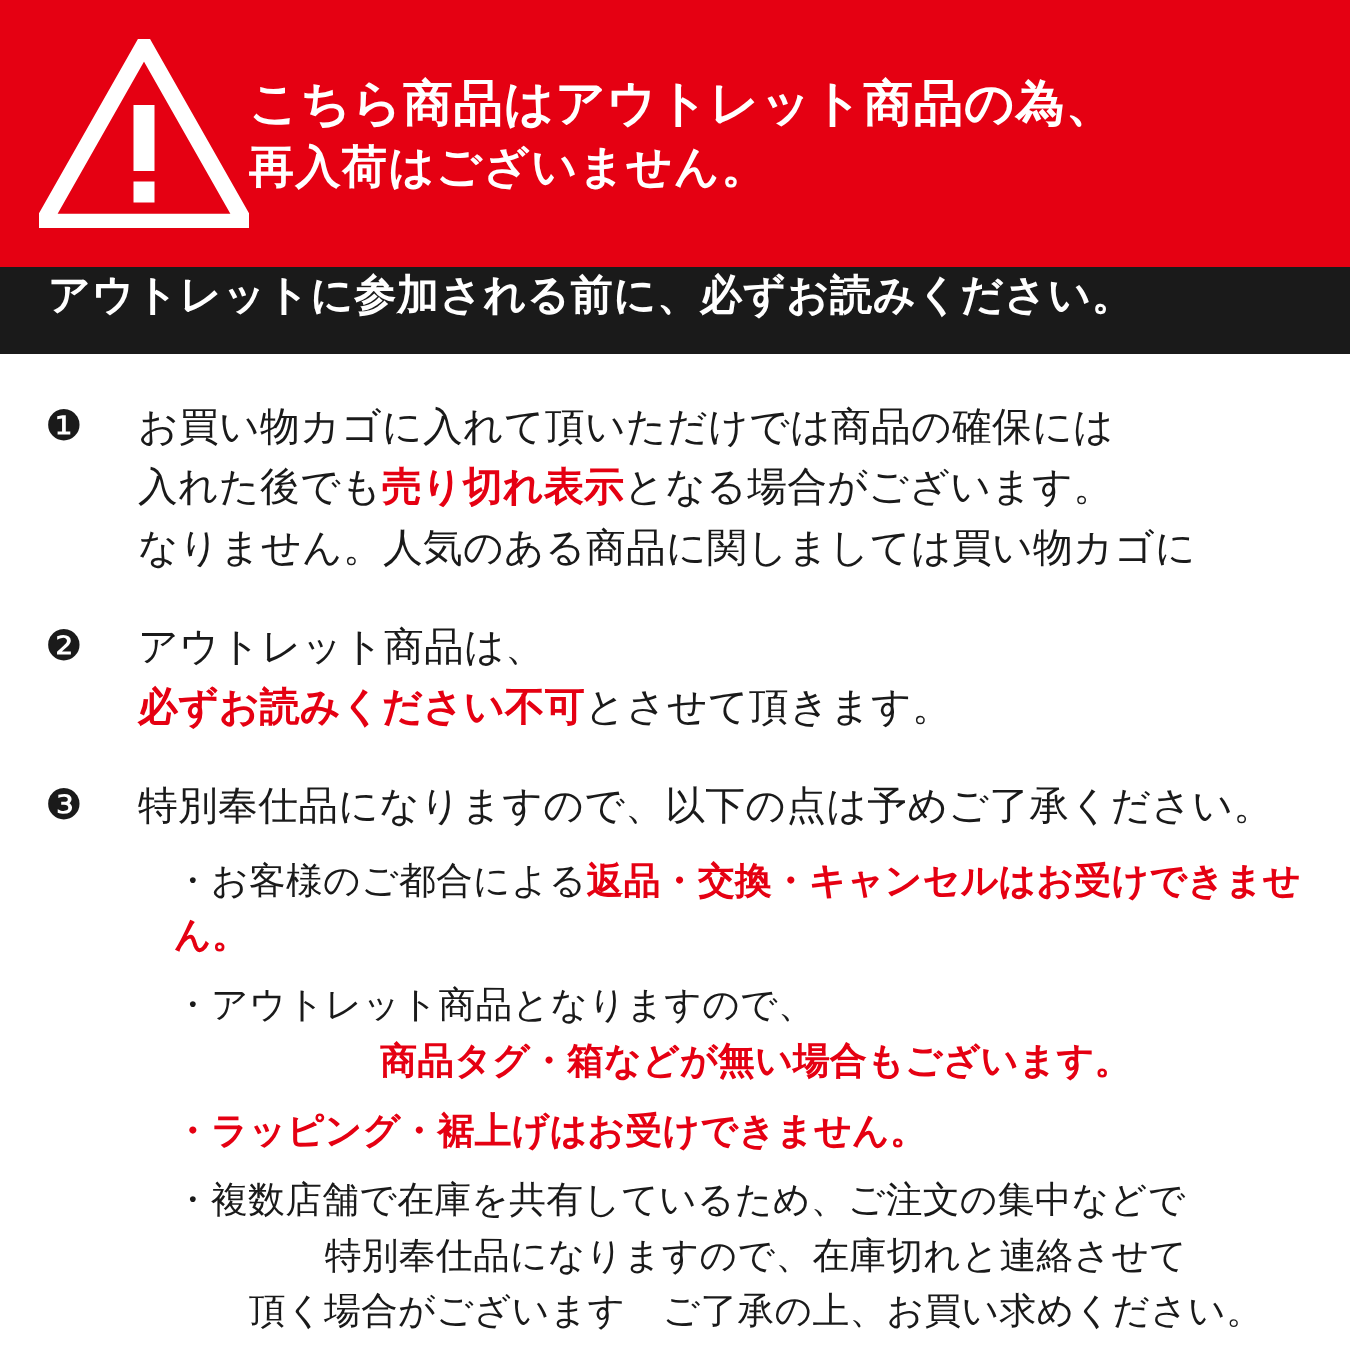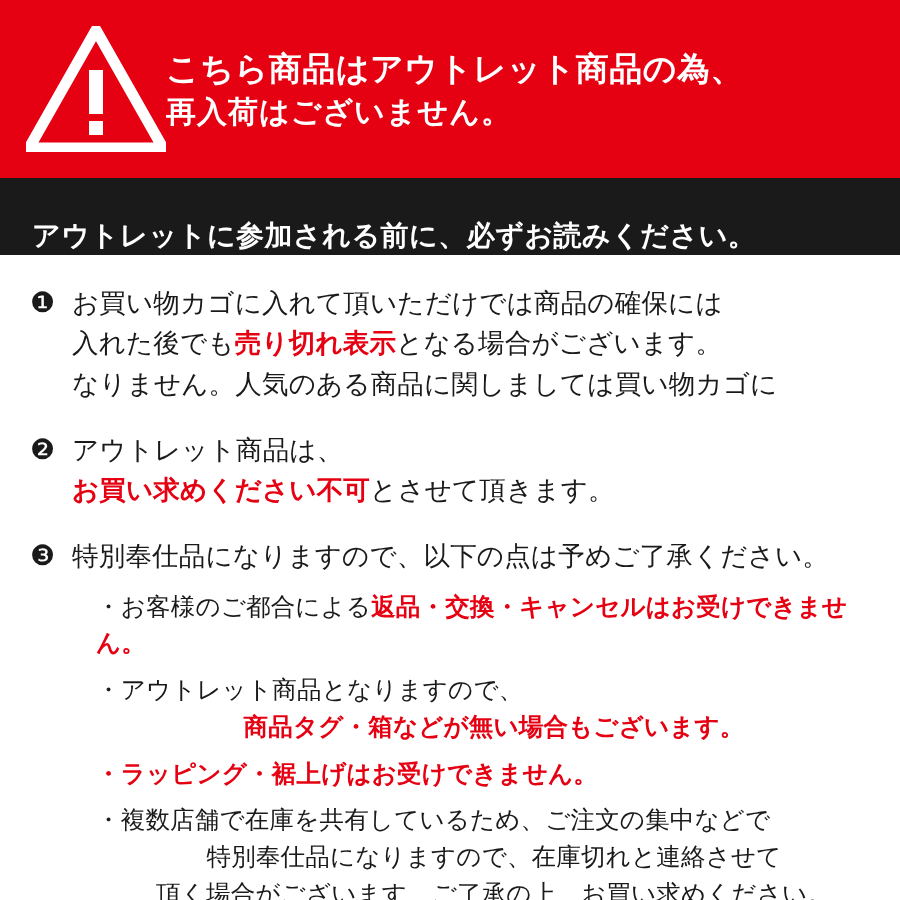--- a/index.html
+++ b/index.html
@@ -46,24 +46,24 @@
     margin-bottom: 4px;
   }
   .banner-line2 {
     font-size: 30px;
     line-height: 1.2;
     letter-spacing: 1px;
   }
 
   
   .strip {
-    height: 77px;
+    height: 58px;
     background: #1a1a1a;
     display: flex;
-    align-items: flex-end;
+    align-items: flex-start;
     padding-left: 32px;
   }
   .strip-text {
     color: #ffffff;
     font-size: 28px;
     font-weight: bold;
     letter-spacing: 0.5px;
   }
 
   
@@ -82,20 +82,21 @@
     line-height: 1.45;
     color: #1a1a1a;
     font-weight: normal;
     text-align: left;
   }
   .item-body {
     flex: 1 1 auto;
     font-size: 26.5px;
     line-height: 1.52;
     letter-spacing: 0.2px;
+    margin-left: 20px;
   }
   .red { color: #e50012; font-weight: bold; }
 
   .sub-list {
     margin-top: 12px;
     padding-left: 24px;
   }
   .sub-item {
     font-size: 24.5px;
     line-height: 1.5;
@@ -138,21 +139,21 @@
         </div>
         <div><span>なりません。人気のある商品に関しましては買い物カゴに</span></div>
       </div>
     </div>
 
     <div class="item">
       <div class="num">❷</div>
       <div class="item-body">
         <div><span>アウトレット商品は、</span></div>
         <div>
-          <span class="red">お買い求めください</span><span class="red">不可</span><span>とさせて頂きます。</span>
+          <span class="red">必ずお読みください</span><span class="red">不可</span><span>とさせて頂きます。</span>
         </div>
       </div>
     </div>
 
     <div class="item">
       <div class="num">❸</div>
       <div class="item-body">
         <div><span>特別奉仕品になりますので、以下の点は予めご了承ください。</span></div>
 
         <div class="sub-list">

